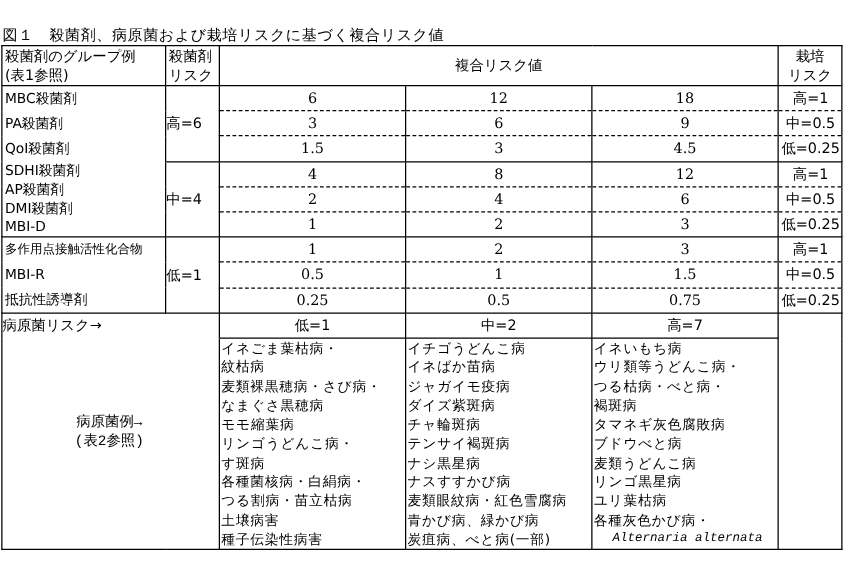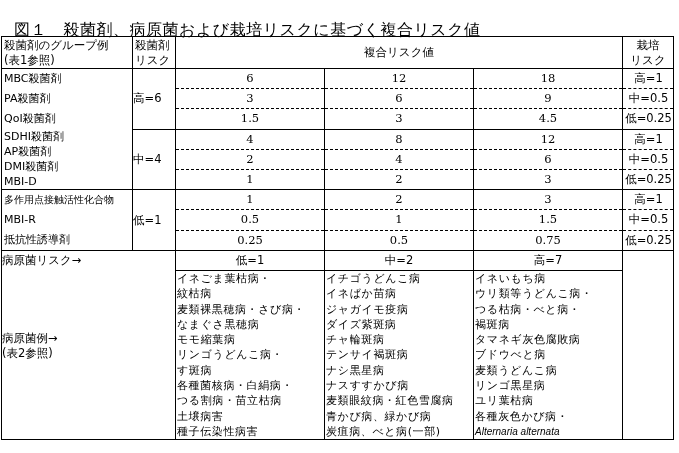--- a/index.html
+++ b/index.html
@@ -1,38 +1,38 @@
 <!DOCTYPE html>
 <html><head>
 <meta charset="utf-8">
 <style>
   html, body { margin:0; padding:0; background:#ffffff; }
   body { width:679px; height:453px; position:relative; overflow:hidden;
          font-family:"DejaVu Sans", "Liberation Sans", sans-serif; color:#000; }
-  .title { position:absolute; left:14px; top:20px; font-size:16px; letter-spacing:0.5px; white-space:nowrap; }
+  .title { position:absolute; left:2px; top:20px; font-size:12px; letter-spacing:0.5px; white-space:nowrap; }
   table.risk { position:absolute; left:1px; top:36px; border-collapse:collapse; table-layout:fixed; }
   table.risk td { border:1px solid #000; padding:0; font-size:11.5px; line-height:19px; vertical-align:middle; }
   .c1 { width:131px; } .c2 { width:43px; } .c3 { width:149px; } .c4 { width:149px; } .c5 { width:149px; } .c6 { width:51px; }
   .hdr td { height:31px; }
   .hdr-left { line-height:15px !important; padding-left:2px !important;margin-top:19px; }
   .hdr-center { text-align:center; }
   .stack { line-height:15px !important; }
   .grp-names { padding-left:2px !important; line-height:20px !important; vertical-align:top !important; }
   .grp-names div { height:20px; white-space:nowrap; font-size:11px; }
   .risklvl { text-align:left; }
   .val { text-align:center; font-family:"DejaVu Serif", "Liberation Serif", serif; font-size:11.5px; height:19px; }
   .dash-b { border-bottom:1px dashed #000 !important; }
   .dash-t { border-top:1px dashed #000 !important; }
   .cult { font-size:10.5px; padding-left:1px !important; white-space:nowrap;text-align:center; }
   .prisk-label { text-align:left; padding-right:2px !important; }
   .prisk { text-align:center; }
-  .ex-label { text-align:left; padding-right:2px !important; line-height:15px !important; }
+  .ex-label { text-align:center; padding-right:2px !important; line-height:15px !important;font-family:Liberation Mono, monospace; }
   .ex-list { vertical-align:top !important; padding-left:1px !important; }
   .ex-list div { height:15.3px; line-height:15.3px; font-size:11px; white-space:nowrap; letter-spacing:0.6px; }
-  .italic { font-style:italic; font-family:Liberation Sans, sans-serif; font-size:10px !important; letter-spacing:0 !important; }
+  .italic { font-style:italic; font-family:Liberation Mono, monospace; font-size:10px !important; letter-spacing:0 !important;margin-left:15px; }
 </style>
 </head>
 <body>
 
 <div class="title">図１　殺菌剤、病原菌および栽培リスクに基づく複合リスク値</div>
 
 <table class="risk">
   <colgroup>
     <col class="c1">
       <col class="c2">

